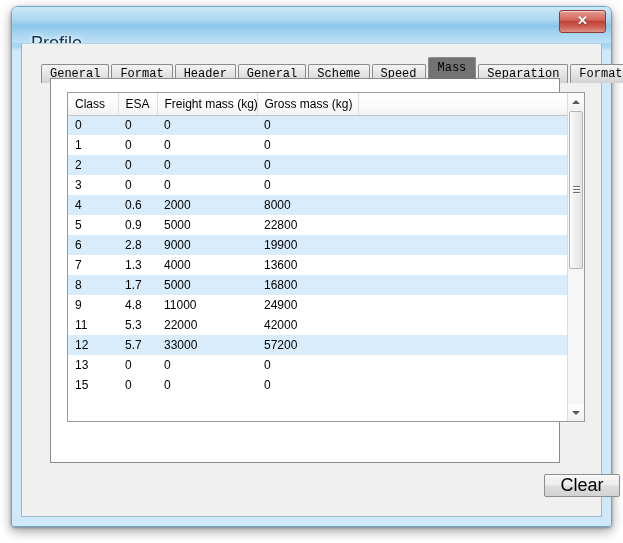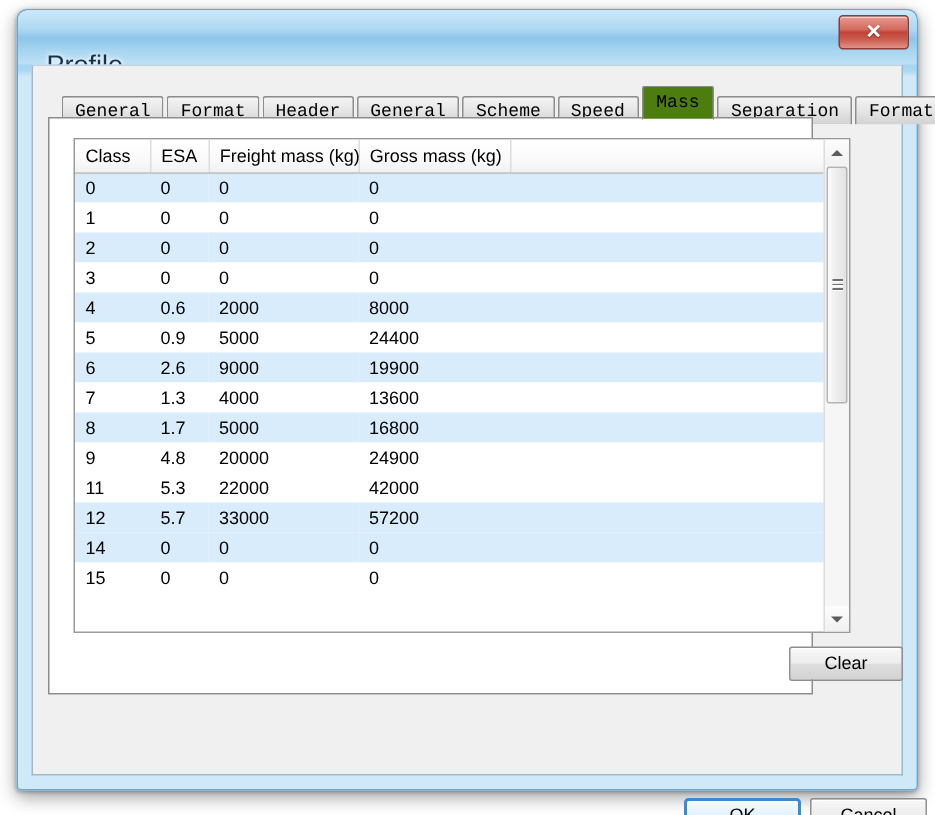--- a/index.html
+++ b/index.html
@@ -147,31 +147,31 @@
     border-radius: 2px 2px 0 0;
     box-sizing: border-box;
     cursor: default;
     position: relative;
     top: 3px;
   }
   .tab.active {
     height: 23px;
     line-height: 21px;
     top: 0px;
-    background: #4d7c0f;
+    background: #737373;
     border: 1px solid #8c8c8c;
     border-bottom: 1px solid #ffffff;
     z-index: 5;
     padding: 0 9px;
   }
 
   
   #tabpanel {
     position: absolute;
-    left: 10px;
+    left: 28px;
     top: 34px;
     width: 510px;
     height: 385px;
     background: #ffffff;
     border: 1px solid #8c8c8c;
     box-sizing: border-box;
     padding-left: 44px;
   }
 
   
@@ -290,30 +290,31 @@
     height: 8px;
     background: repeating-linear-gradient(to bottom,
         #6e6e6e 0px, #6e6e6e 1px,
         #ffffff 1px, #ffffff 2px,
         transparent 2px, transparent 3px);
   }
 
   
   .btn {
     position: absolute;
-    font-size: 12px;
+    font-size: 18px;
     font-family: "Liberation Sans", sans-serif;
     color: #000000;
     text-align: center;
     background: linear-gradient(to bottom, #f7f7f7 0%, #ededed 48%, #dedede 52%, #d2d2d2 100%);
     border: 1px solid #8e8e8e;
     border-radius: 2px;
     box-sizing: border-box;
     cursor: default;
     box-shadow: inset 0 1px 0 rgba(255,255,255,0.9);
+    margin-top: 43px;
   }
   #clear-button {
     left: 493px;
     top: 352px;
     width: 76px;
     height: 23px;
     line-height: 21px;
   }
   #ok-button {
     left: 434px;
@@ -406,26 +407,26 @@
                     <td>4</td>
                     <td>0.6</td>
                     <td>2000</td>
                     <td>8000</td>
                     <td></td>
                   </tr>
                   <tr class="norm">
                     <td>5</td>
                     <td>0.9</td>
                     <td>5000</td>
-                    <td>24400</td>
+                    <td>22800</td>
                     <td></td>
                   </tr>
                   <tr class="alt">
                     <td>6</td>
-                    <td>2.6</td>
+                    <td>2.8</td>
                     <td>9000</td>
                     <td>19900</td>
                     <td></td>
                   </tr>
                   <tr class="norm">
                     <td>7</td>
                     <td>1.3</td>
                     <td>4000</td>
                     <td>13600</td>
                     <td></td>
@@ -433,40 +434,40 @@
                   <tr class="alt">
                     <td>8</td>
                     <td>1.7</td>
                     <td>5000</td>
                     <td>16800</td>
                     <td></td>
                   </tr>
                   <tr class="norm">
                     <td>9</td>
                     <td>4.8</td>
-                    <td>20000</td>
+                    <td>11000</td>
                     <td>24900</td>
                     <td></td>
                   </tr>
                   <tr class="norm">
                     <td>11</td>
                     <td>5.3</td>
                     <td>22000</td>
                     <td>42000</td>
                     <td></td>
                   </tr>
                   <tr class="alt">
                     <td>12</td>
                     <td>5.7</td>
                     <td>33000</td>
                     <td>57200</td>
                     <td></td>
                   </tr>
-                  <tr class="alt">
-                    <td>14</td>
+                  <tr class="norm">
+                    <td>13</td>
                     <td>0</td>
                     <td>0</td>
                     <td>0</td>
                     <td></td>
                   </tr>
                   <tr class="norm">
                     <td>15</td>
                     <td>0</td>
                     <td>0</td>
                     <td>0</td>

